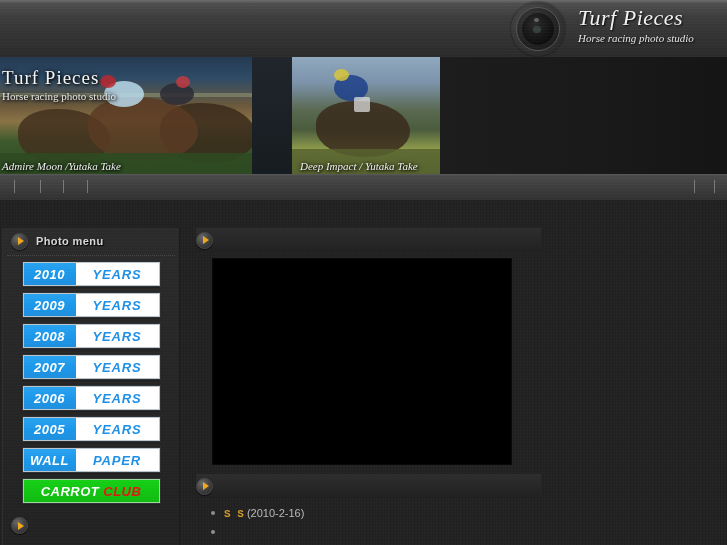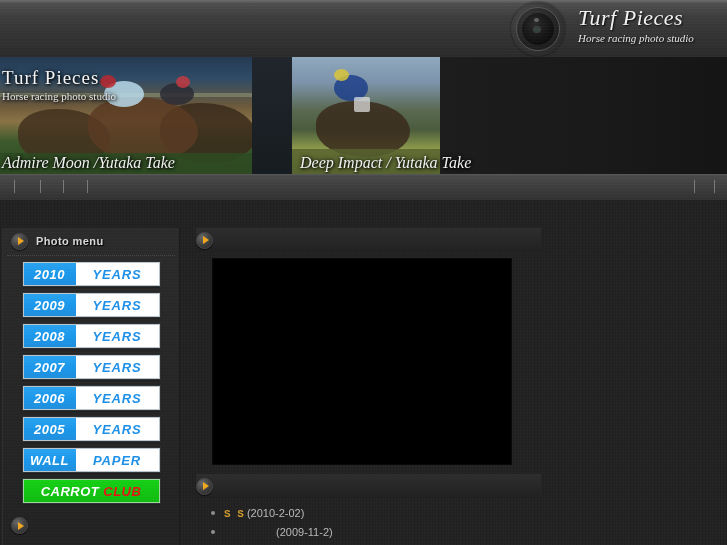--- a/index.html
+++ b/index.html
@@ -115,21 +115,21 @@
     text-shadow: 1px 1px 3px #000, 0 0 5px #000;
   }
   #banner-overlay .tagline {
     font-family: "Liberation Serif", serif;
     font-size: 11px; color: #e8e8e8; line-height: 14px;
     text-shadow: 1px 1px 3px #000, 0 0 5px #000;
   }
   .caption {
     position: absolute; bottom: 2px; z-index: 6;
     font-family: "Liberation Serif", serif; font-style: italic;
-    font-size: 16px; color: #f0f0f0;
+    font-size: 11px; color: #f0f0f0;
     text-shadow: 1px 1px 3px #000, 0 0 4px #000;
     white-space: nowrap;
   }
   #cap-a { left: 2px; }
   #cap-b { left: 8px; }
 
   
   #nav {
     position: absolute; left: 0; top: 174px;
     width: 727px; height: 26px;
@@ -437,26 +437,21 @@
       <div class="bullet-btn">
           <i></i>
         </div>
       <div class="label"></div>
     </div>
 
     <ul id="news-list">
       <li>
         <span class="mark">S    S</span>
         <span class="hidden-text"></span>
-        <span class="date">(2010-2-02)</span>
-      </li>
-      <li>
-        <span class="mark"></span>
-        <span class="hidden-text"></span>
-        <span class="date" style="margin-left:52px;">(2009-11-2)</span>
+        <span class="date">(2010-2-16)</span>
       </li>
       <li>
         <span class="mark"></span>
         <span class="hidden-text"></span>
         <span class="date"></span>
       </li>
     </ul>
   </div>
 
 </div>

